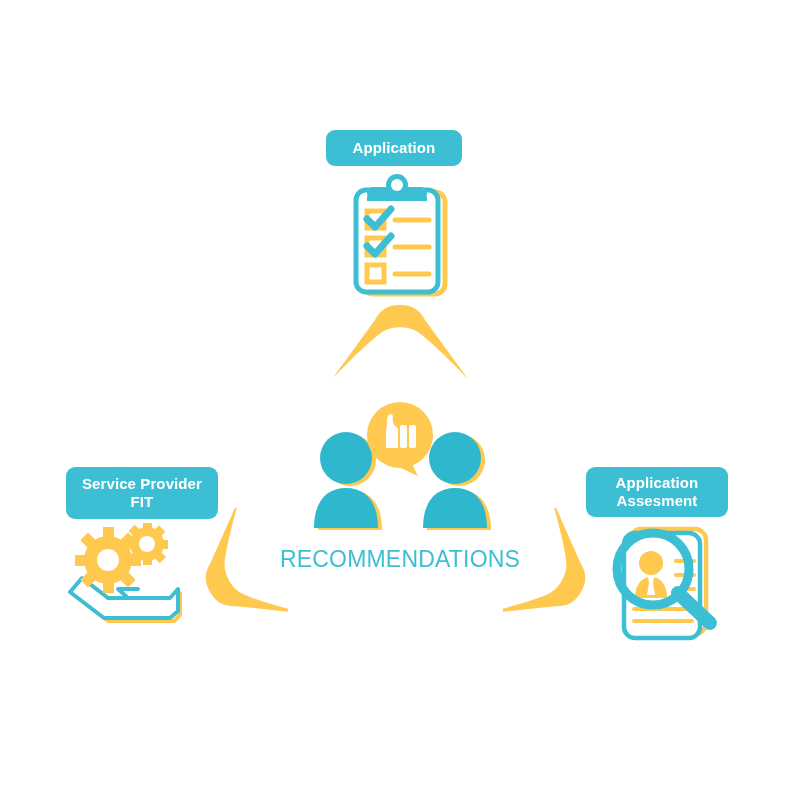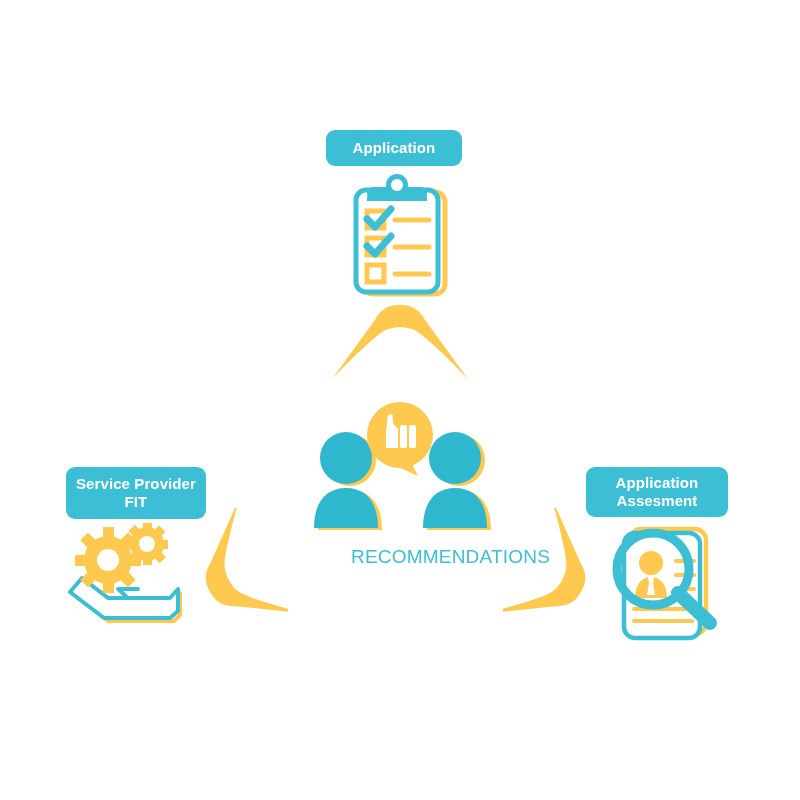--- a/index.html
+++ b/index.html
@@ -45,42 +45,42 @@
     left: 326px;
     top: 130px;
     width: 136px;
     height: 36px;
     font-size: 15px;
   }
 
   #badge-service-provider {
     left: 66px;
     top: 467px;
-    width: 140px;
+    width: 152px;
     height: 52px;
     font-size: 15px;
   }
 
   #badge-application-assessment {
     left: 586px;
     top: 467px;
     width: 142px;
     height: 50px;
     font-size: 15px;
   }
 
   
   #center-caption {
     position: absolute;
     left: 250px;
     top: 546px;
     width: 300px;
-    text-align: right;
+    text-align: center;
     color: #3cbfd4;
-    font-size: 19px;
+    font-size: 23px;
     font-weight: normal;
     letter-spacing: .2px;
   }
 
   
   .icon-svg {
     position: absolute;
     display: block;
   }
 

